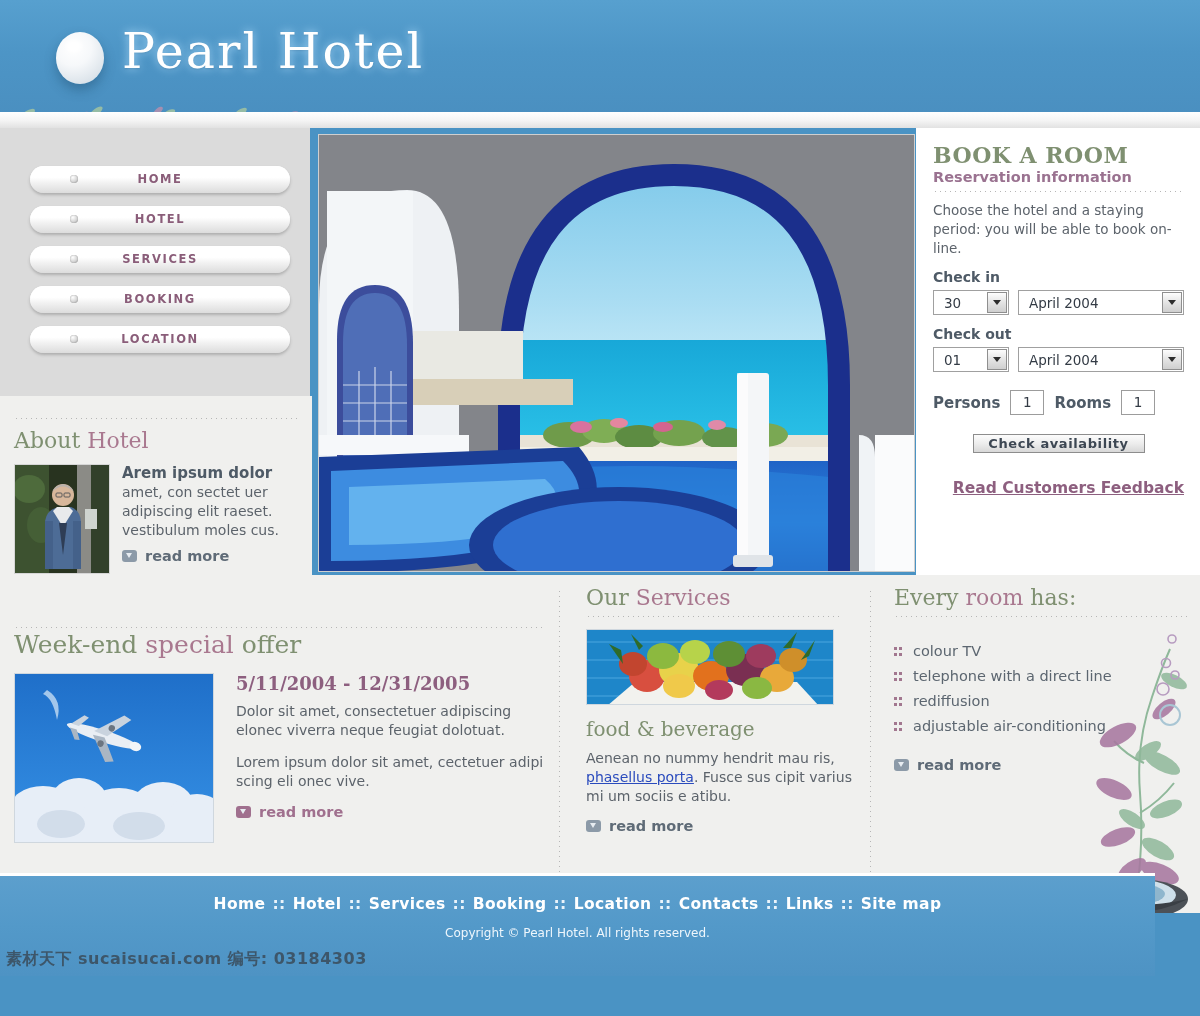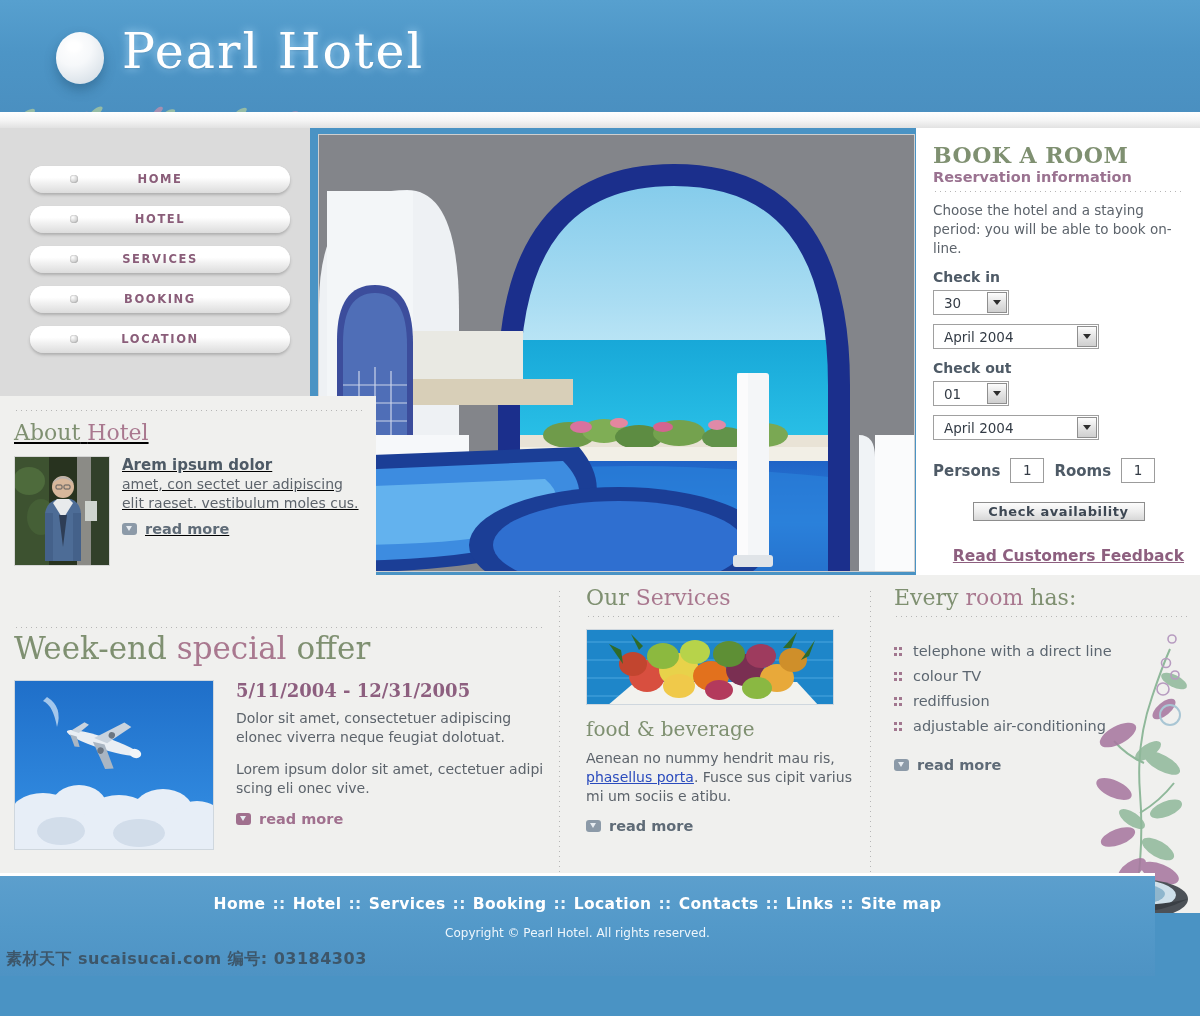--- a/index.html
+++ b/index.html
@@ -156,21 +156,21 @@
     font-size: 13.5px;
     line-height: 19px;
     color: #5c636b;
   }
   .field-label {
     margin-top: 11px;
     font-size: 14px;
     font-weight: bold;
     color: #4e5a66;
   }
-  .select-row { display: flex; gap: 9px; margin-top: 5px; flex-direction: column; }
+  .select-row { display: flex; gap: 9px; margin-top: 5px; }
   .sel {
     position: relative;
     height: 25px;
     border: 1px solid #a0a0a0;
     background: #ffffff;
     display: flex; align-items: center;
   }
   .sel-day { width: 76px; }
   .sel-month { width: 166px; }
   .sel-text {
@@ -227,24 +227,23 @@
     font-weight: bold;
     color: #8d5f7f;
     text-decoration: underline;
     cursor: pointer;
   }
 
   
   #about-block {
     position: absolute;
     left: 0; top: 396px;
-    width: 376px; height: 180px;
+    width: 312px; height: 180px;
     background: #f0f0ee;
-    padding: 8px 14px;
-    text-decoration: underline;
+    padding: 16px 14px;
   }
   .hdr-serif {
     font-family: "DejaVu Serif", serif;
     font-size: 22px;
     white-space: nowrap;
   }
   .hdr-green { color: #7f9071; }
   .hdr-pink  { color: #a9788f; }
   #about-body { display: flex; gap: 12px; margin-top: 11px; }
   #about-photo {
@@ -635,21 +634,21 @@
     </div>
   </div>
 
   <div id="lower">
 
     <div class="vdots" style="left:559px; top:14px; height:300px;"></div>
     <div class="vdots" style="left:870px; top:14px; height:300px;"></div>
 
     <div class="dot-rule" style="position:absolute; left:14px; top:46px; width:531px;"></div>
     <div id="weekend">
-      <div class="hdr-serif" style="font-size:31px">
+      <div class="hdr-serif" style="font-size:25px">
         <span class="hdr-green">Week-end</span>
         <span class="hdr-pink">special</span>
         <span class="hdr-green">offer</span>
       </div>
       <div id="weekend-body">
         <div id="plane-photo">
           <svg width="200" height="170" viewBox="0 0 200 170" preserveAspectRatio="none">
             <defs>
               <linearGradient id="skyb" x1="0" y1="0" x2="0" y2="1">
                 <stop offset="0%" stop-color="#1f6fc9"></stop>
@@ -753,30 +752,30 @@
       </div>
       <div class="dot-rule" style="width:296px"></div>
       <div id="rooms-list">
         <div class="room-li">
           <span class="li-bullet">
               <span></span>
               <span></span>
               <span></span>
               <span></span>
             </span>
-          <span class="li-text">telephone with a direct line</span>
+          <span class="li-text">colour TV</span>
         </div>
         <div class="room-li">
           <span class="li-bullet">
               <span></span>
               <span></span>
               <span></span>
               <span></span>
             </span>
-          <span class="li-text">colour TV</span>
+          <span class="li-text">telephone with a direct line</span>
         </div>
         <div class="room-li">
           <span class="li-bullet">
               <span></span>
               <span></span>
               <span></span>
               <span></span>
             </span>
           <span class="li-text">rediffusion</span>
         </div>

